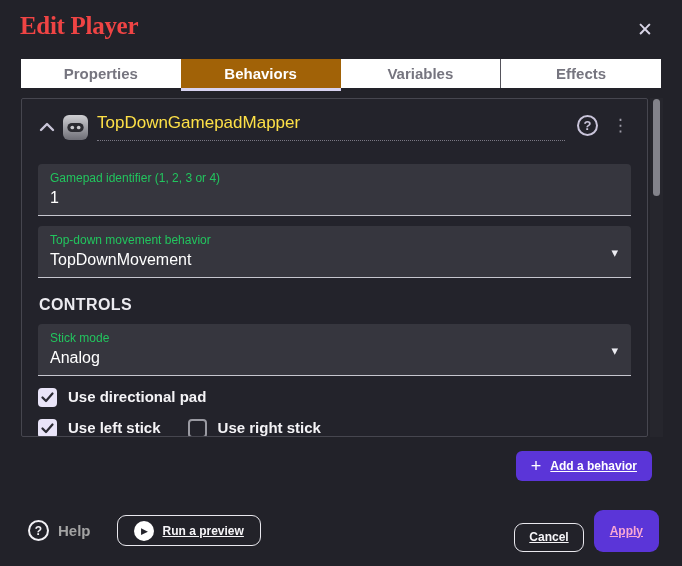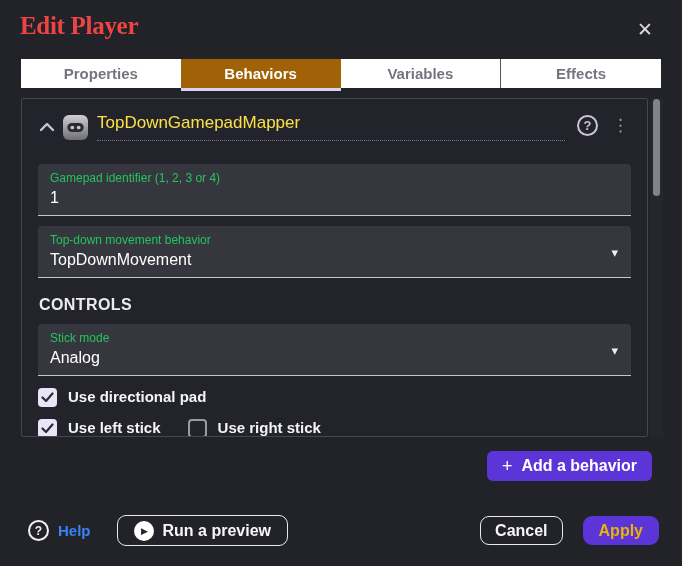--- a/index.html
+++ b/index.html
@@ -142,55 +142,55 @@
   
   .add-behavior {
     position: absolute; right: 30px; top: 451px;
     height: 30px; padding: 0 15px;
     background: #5b35d8; border: none; border-radius: 6px;
     display: flex; align-items: center; gap: 9px;
     color: #ffffff; cursor: pointer;
     font-family: inherit;
   }
   .plus-glyph { font-size: 18px; font-weight: 400; line-height: 1; }
-  .btn-label { font-size: 16px; font-weight: 700; }
+  .btn-label { font-size: 12px; font-weight: 700; text-decoration: underline; }
 
   .footer {
     position: absolute; left: 28px; right: 23px; bottom: 20px;
     height: 31px;
     display: flex; align-items: center;
   }
   .help-link { display: flex; align-items: center; cursor: pointer; }
   .help-icon {
     width: 21px; height: 21px; border-radius: 50%;
     border: 2px solid #f2f1f5; color: #f2f1f5;
     display: flex; align-items: center; justify-content: center;
     font-size: 12px; font-weight: 700;
   }
-  .help-label { margin-left: 9px; font-size: 15px; font-weight: 700; color: #3b82f6; }
+  .help-label { margin-left: 9px; font-size: 15px; font-weight: 700; color: #a3a3a3; }
 
   .outline-btn {
     height: 31px; border: 1px solid #e9e8ee; border-radius: 9px;
     background: transparent; color: #f6f5f8;
     display: flex; align-items: center; gap: 9px;
     padding: 0 16px; cursor: pointer; font-family: inherit;
   }
   .run-preview { margin-left: 26px; }
   .play-icon {
     width: 20px; height: 20px; border-radius: 50%;
     background: #ffffff; color: #23232b;
     display: flex; align-items: center; justify-content: center;
     font-size: 9px; padding-left: 2px;
   }
-  .footer-right { margin-left: auto; display: flex; align-items: flex-end; gap: 20px; }
+  .footer-right { margin-left: auto; display: flex; align-items: flex-end; gap: 10px; }
   .cancel-btn { height: 29px; padding: 0 14px; }
   .apply-btn {
-    height: 29px; padding: 0 16px;
+    height: 42px; padding: 0 16px;
     background: #5b35d8; border: none; border-radius: 9px;
-    color: #eab308; cursor: pointer; font-family: inherit;
+    color: #f9a8d4; cursor: pointer; font-family: inherit;
     display: flex; align-items: center;
   }
 </style>
 </head>
 <body>
 
 <div class="dialog">
 
   <div class="dialog-title">Edit Player</div>
   <div class="close-btn">✕</div>

